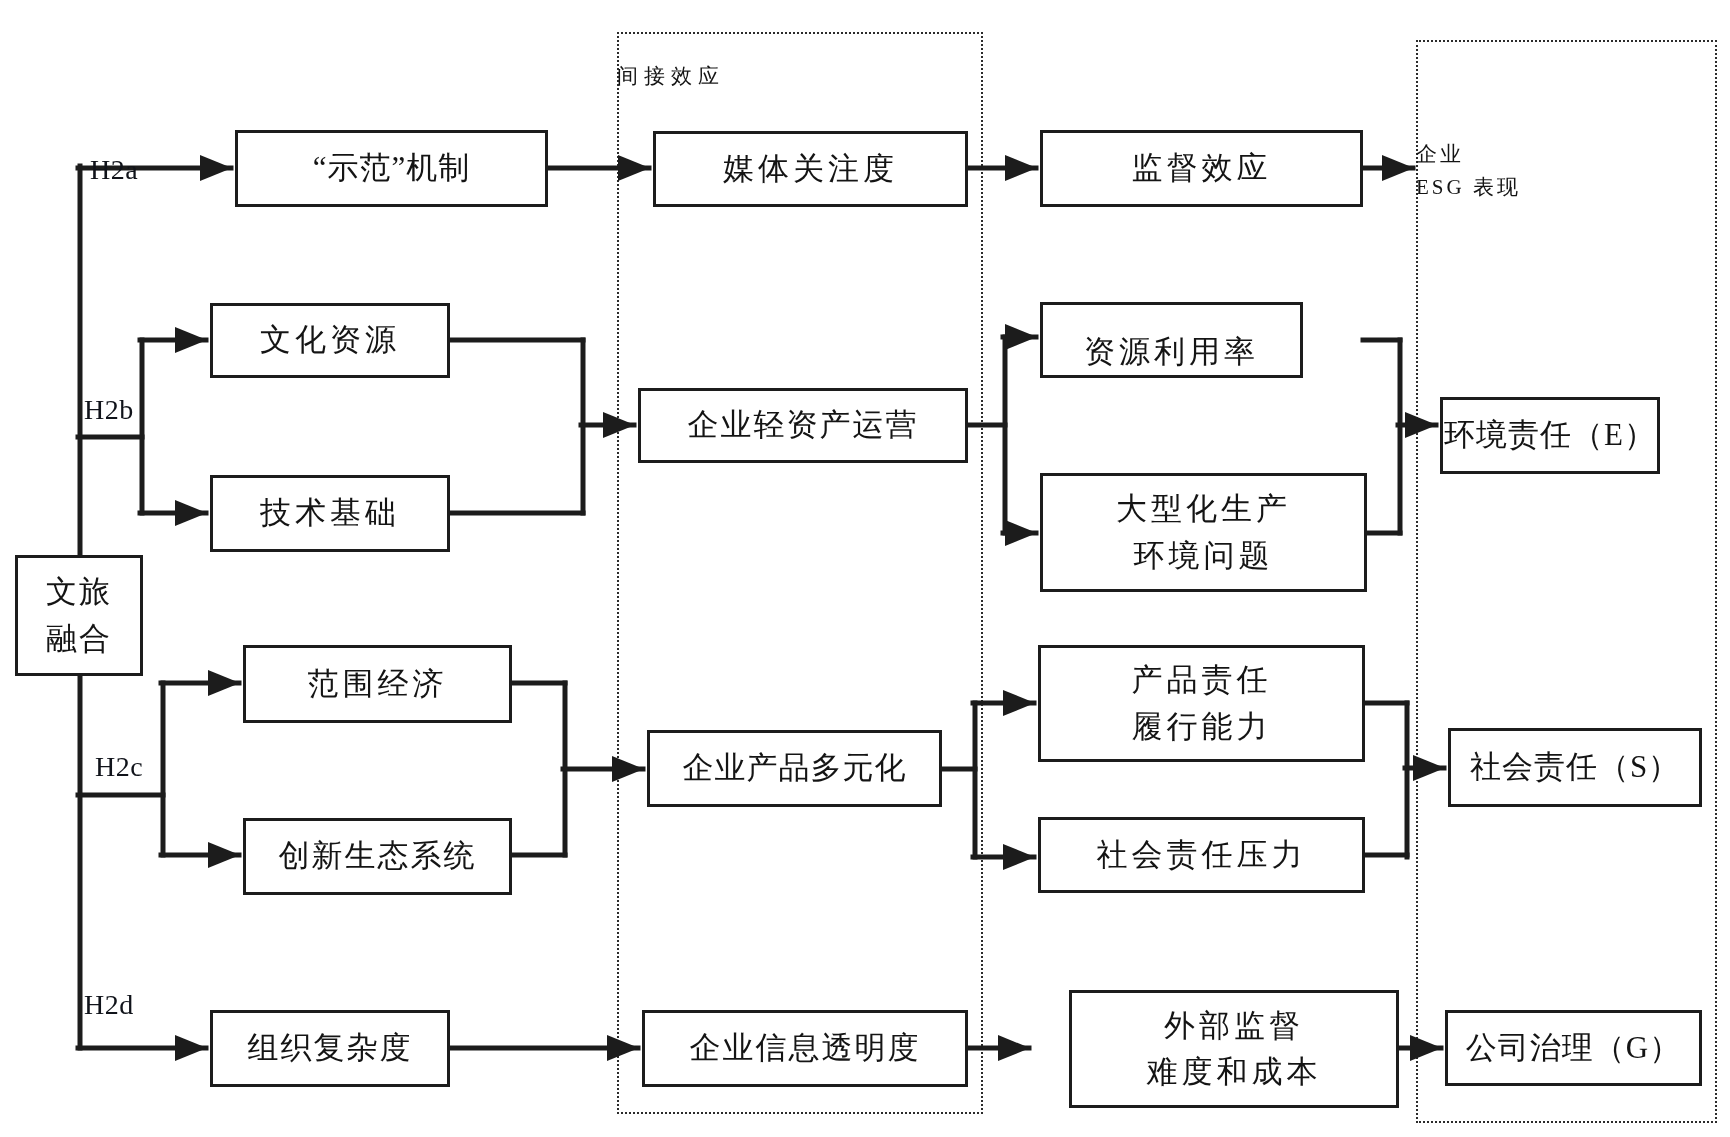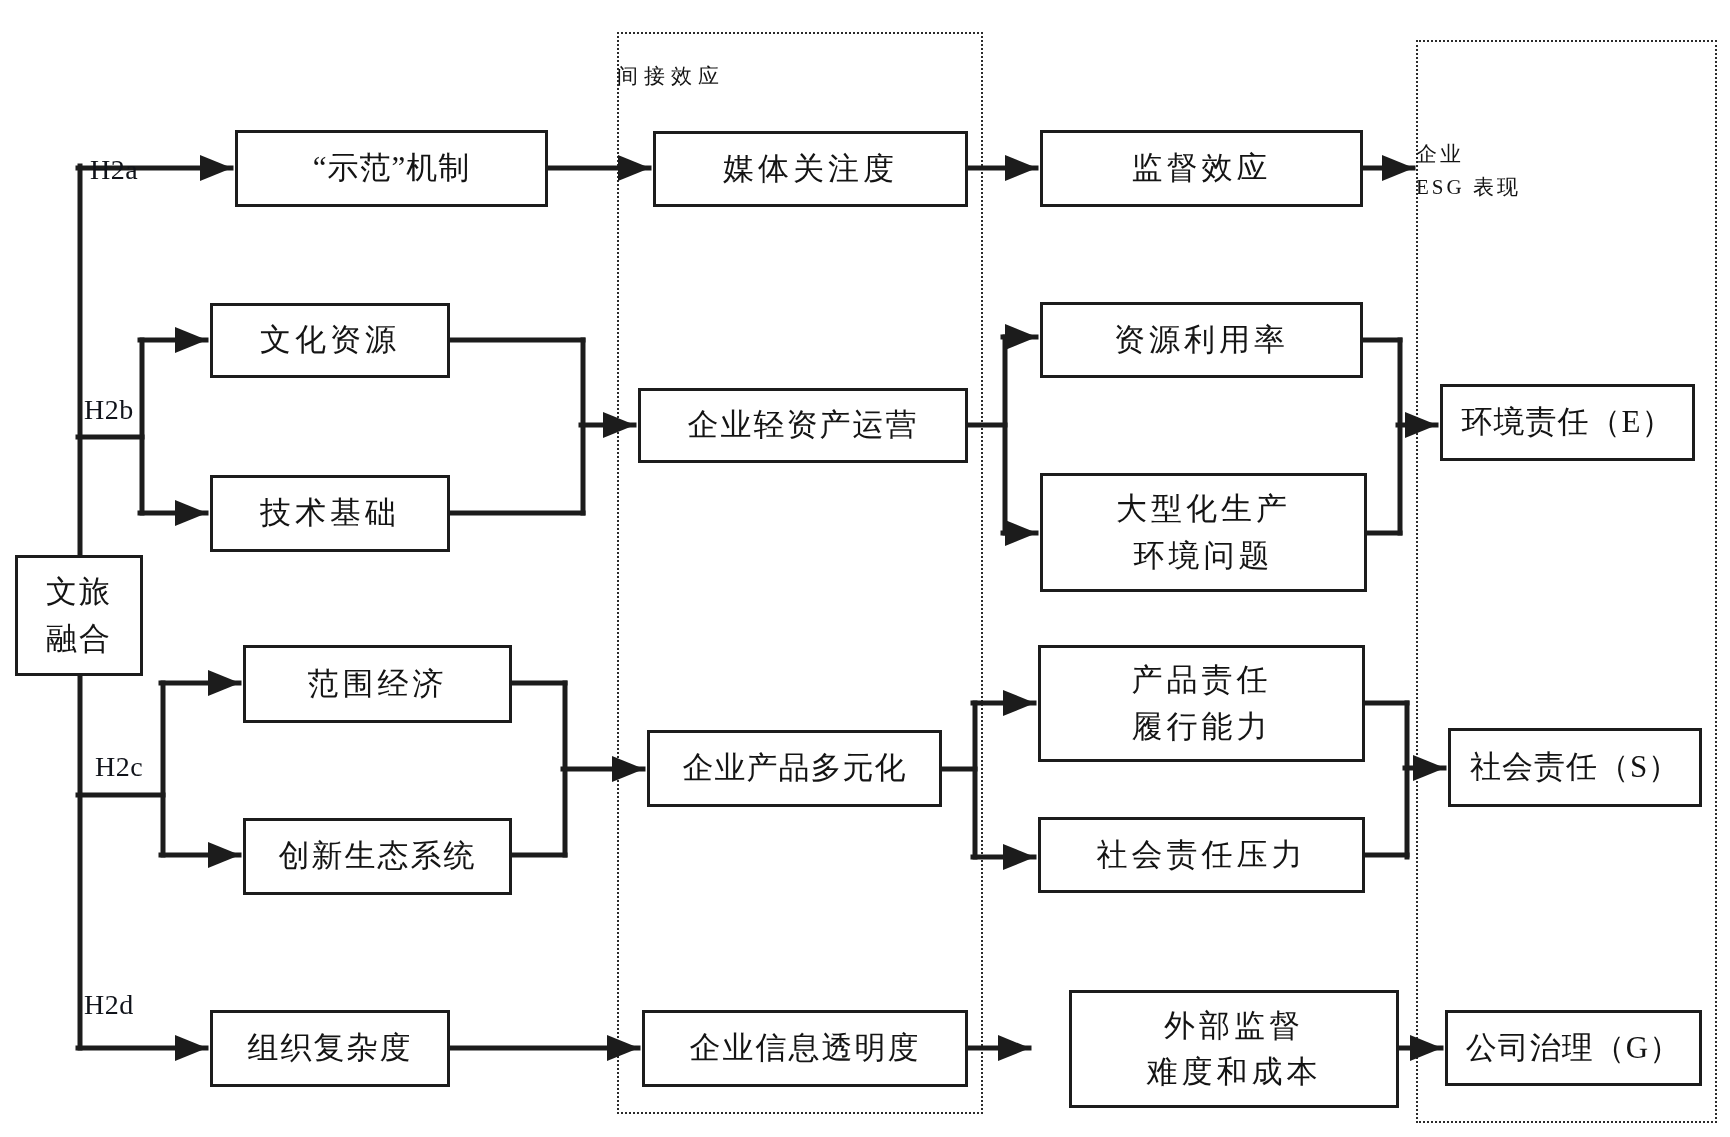--- a/index.html
+++ b/index.html
@@ -170,40 +170,40 @@
   <div class="node" style="left:647px; top:730px; width:295px; height:77px; letter-spacing:1px;">
     <span>企业产品多元化</span>
   </div>
   <div class="node" style="left:642px; top:1010px; width:326px; height:77px; letter-spacing:2px;">
     <span>企业信息透明度</span>
   </div>
 
   <div class="node" style="left:1040px; top:130px; width:323px; height:77px;">
     <span>监督效应</span>
   </div>
-  <div class="node" style="left:1040px; top:302px; width:323px; height:76px;">
+  <div class="node" style="left:1040px; top:302px; width:263px; height:76px;justify-content:flex-end;">
     <span>资源利用率</span>
   </div>
   <div class="node" style="left:1040px; top:473px; width:327px; height:119px;">
     <span>大型化生产</span>
     <span>环境问题</span>
   </div>
   <div class="node" style="left:1038px; top:645px; width:327px; height:117px;">
     <span>产品责任</span>
     <span>履行能力</span>
   </div>
   <div class="node" style="left:1038px; top:817px; width:327px; height:76px;">
     <span>社会责任压力</span>
   </div>
   <div class="node" style="left:1033px; top:990px; width:330px; height:118px;margin-left:36px;">
     <span>外部监督</span>
     <span>难度和成本</span>
   </div>
 
-  <div class="node" style="left:1440px; top:384px; width:255px; height:77px; letter-spacing:1px;">
+  <div class="node" style="left:1440px; top:397px; width:220px; height:77px; letter-spacing:1px;">
     <span>环境责任（E）</span>
   </div>
   <div class="node" style="left:1448px; top:728px; width:254px; height:79px; letter-spacing:1px;">
     <span>社会责任（S）</span>
   </div>
   <div class="node" style="left:1445px; top:1010px; width:257px; height:76px; letter-spacing:1px;">
     <span>公司治理（G）</span>
   </div>
 
 </div>

